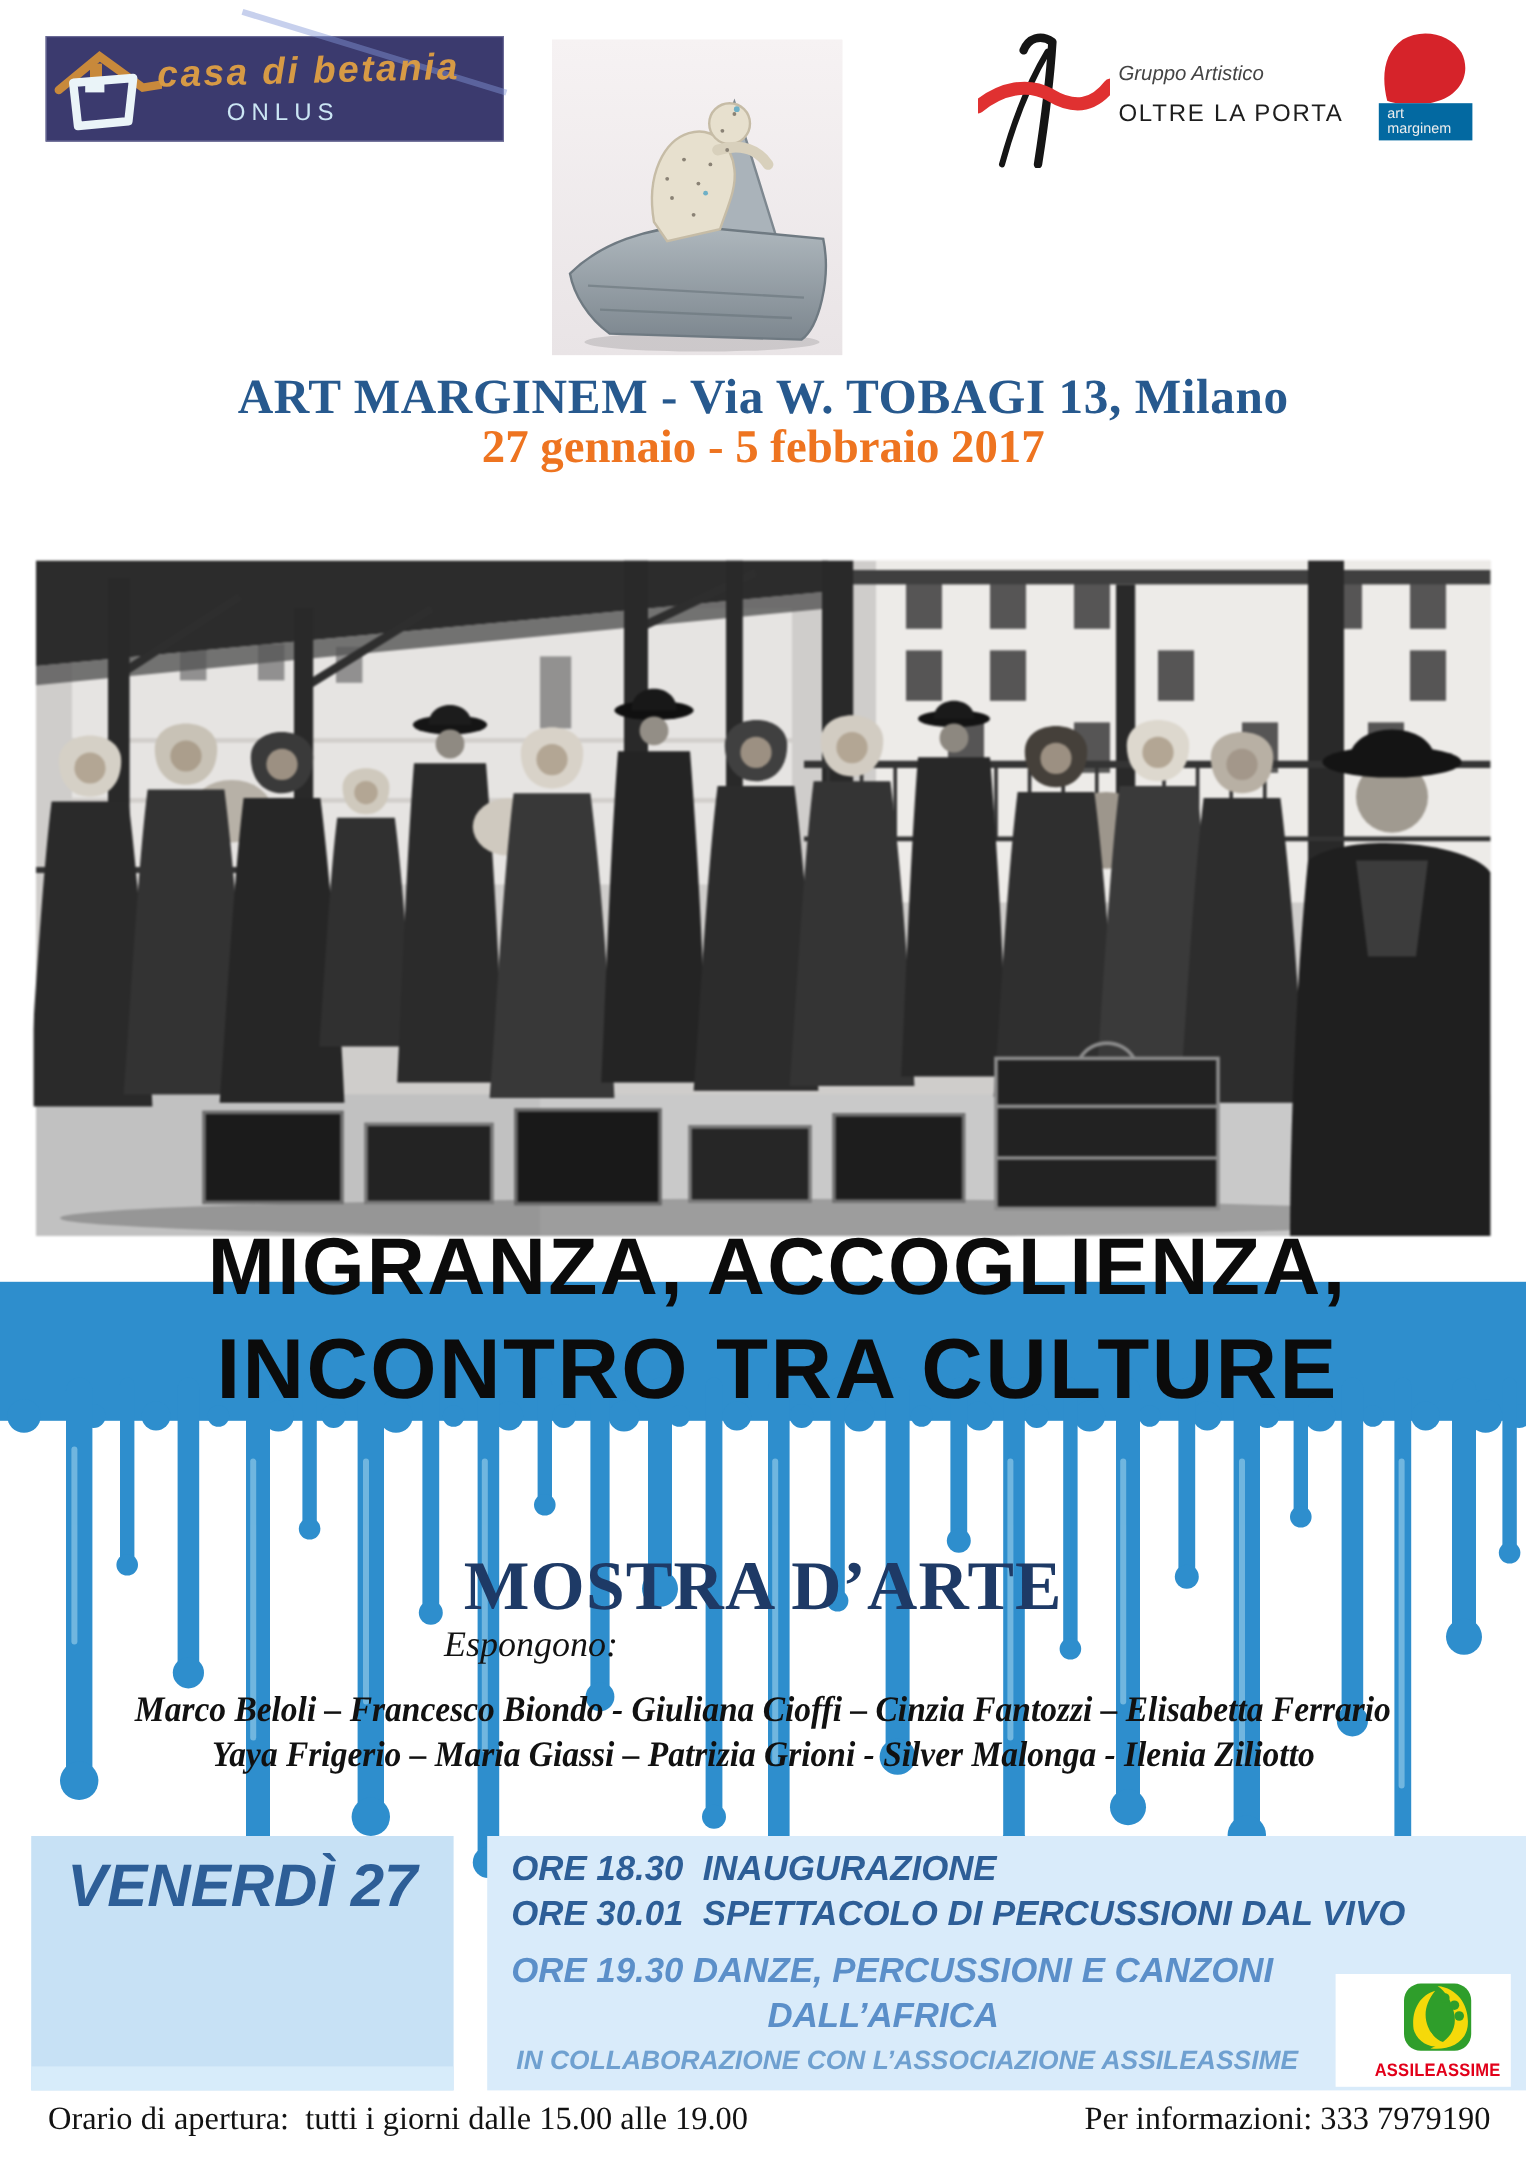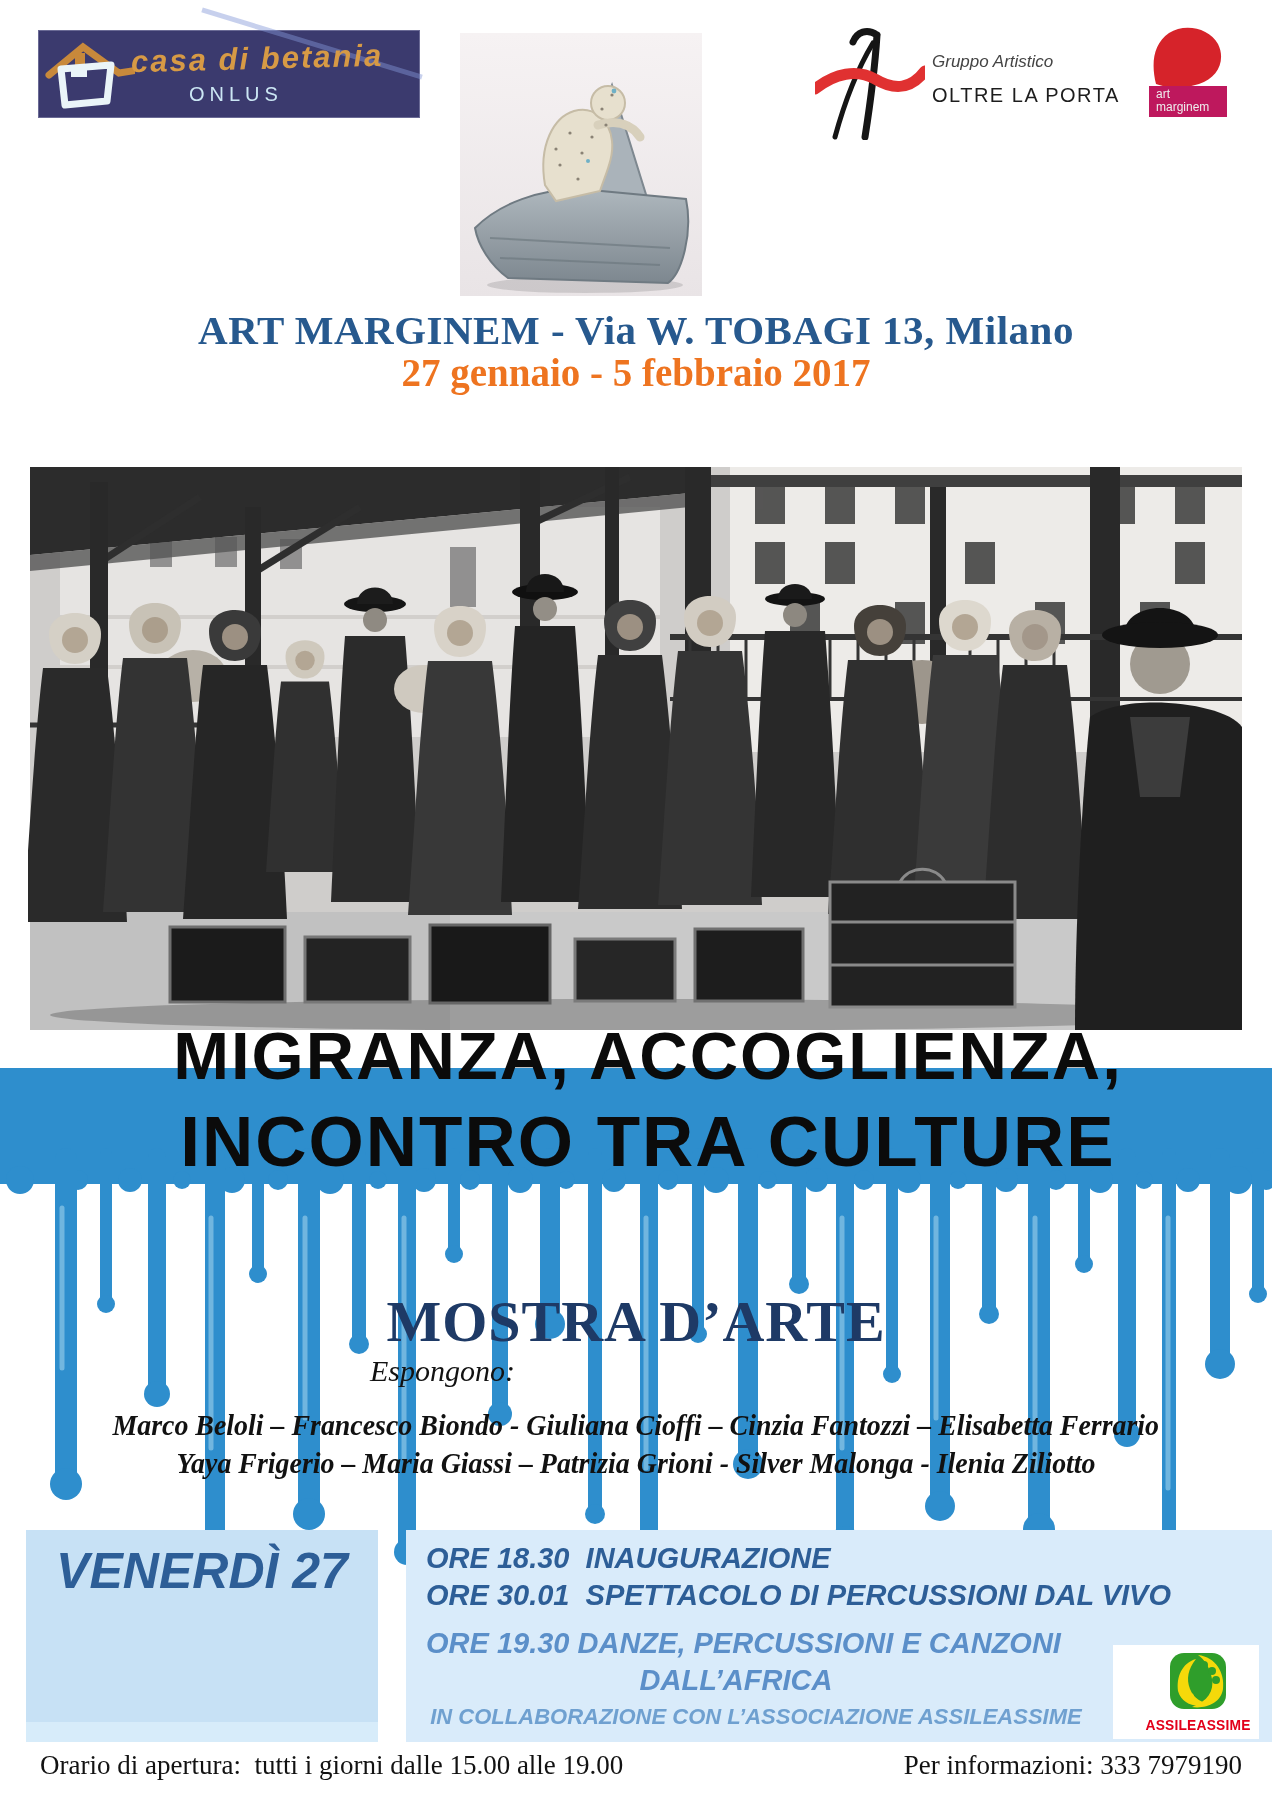--- a/index.html
+++ b/index.html
@@ -12,21 +12,21 @@
   .betania .streak{position:absolute;right:-8px;top:10px;width:230px;height:5px;background:rgba(130,150,215,.45);transform:rotate(17deg);}
   .betania-title{position:absolute;left:92px;top:10px;font-size:31px;font-style:italic;font-weight:bold;
                  color:#D79A45;letter-spacing:2px;white-space:nowrap;transform:rotate(-1.5deg);}
   .betania-sub{position:absolute;left:150px;top:52px;font-size:20px;color:#CBE6F4;letter-spacing:5px;}
   .sculpture{left:460px;top:33px;width:242px;height:263px;background:#f4f0f1;}
   .gruppo{left:815px;top:25px;width:110px;height:115px;}
   .gruppo-text{left:932px;top:52px;width:230px;}
   .gruppo-label{font-size:17px;font-style:italic;color:#444;margin-bottom:12px;}
   .gruppo-name{font-size:20px;color:#1d1d1d;letter-spacing:1.5px;}
   .artmarginem{left:1148px;top:26px;width:80px;height:92px;}
-  .am-box{position:absolute;left:1px;top:60px;width:78px;height:31px;background:#be185d;color:#eee;
+  .am-box{position:absolute;left:1px;top:60px;width:78px;height:31px;background:#0369a1;color:#eee;
           font-size:12px;line-height:13px;padding:2px 0 0 7px;box-sizing:border-box;}
 
   
   .venue-address{left:0;top:306px;width:100%;text-align:center;
                  font-family:Liberation Serif, serif;font-weight:bold;
                  font-size:41px;color:#27598E;letter-spacing:.5px;}
   .venue-dates{left:0;top:350px;width:100%;text-align:center;
                font-family:"Liberation Serif","DejaVu Serif",serif;font-weight:bold;
                font-size:39px;color:#EE7420;}
 

